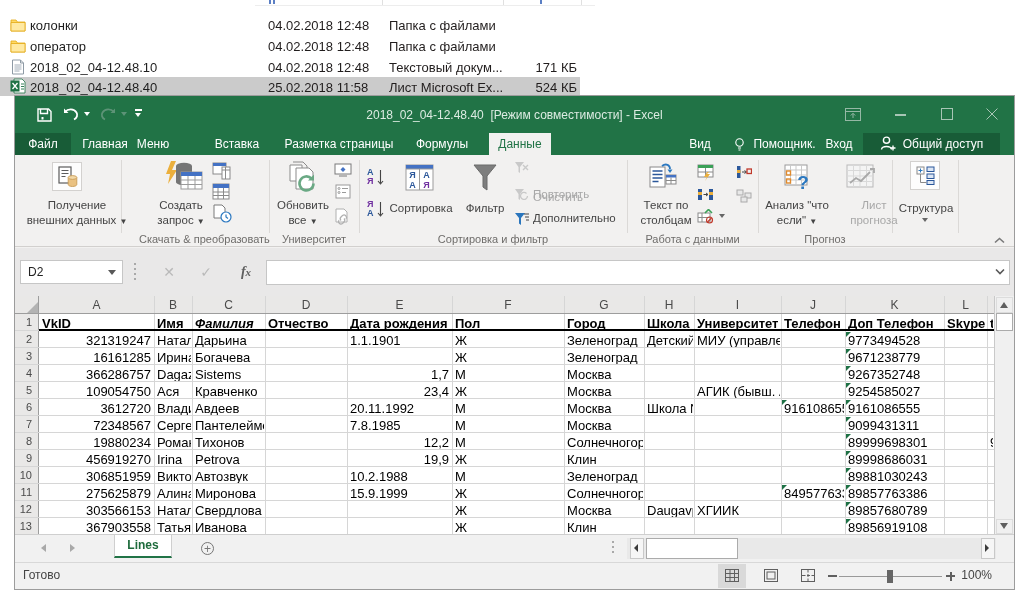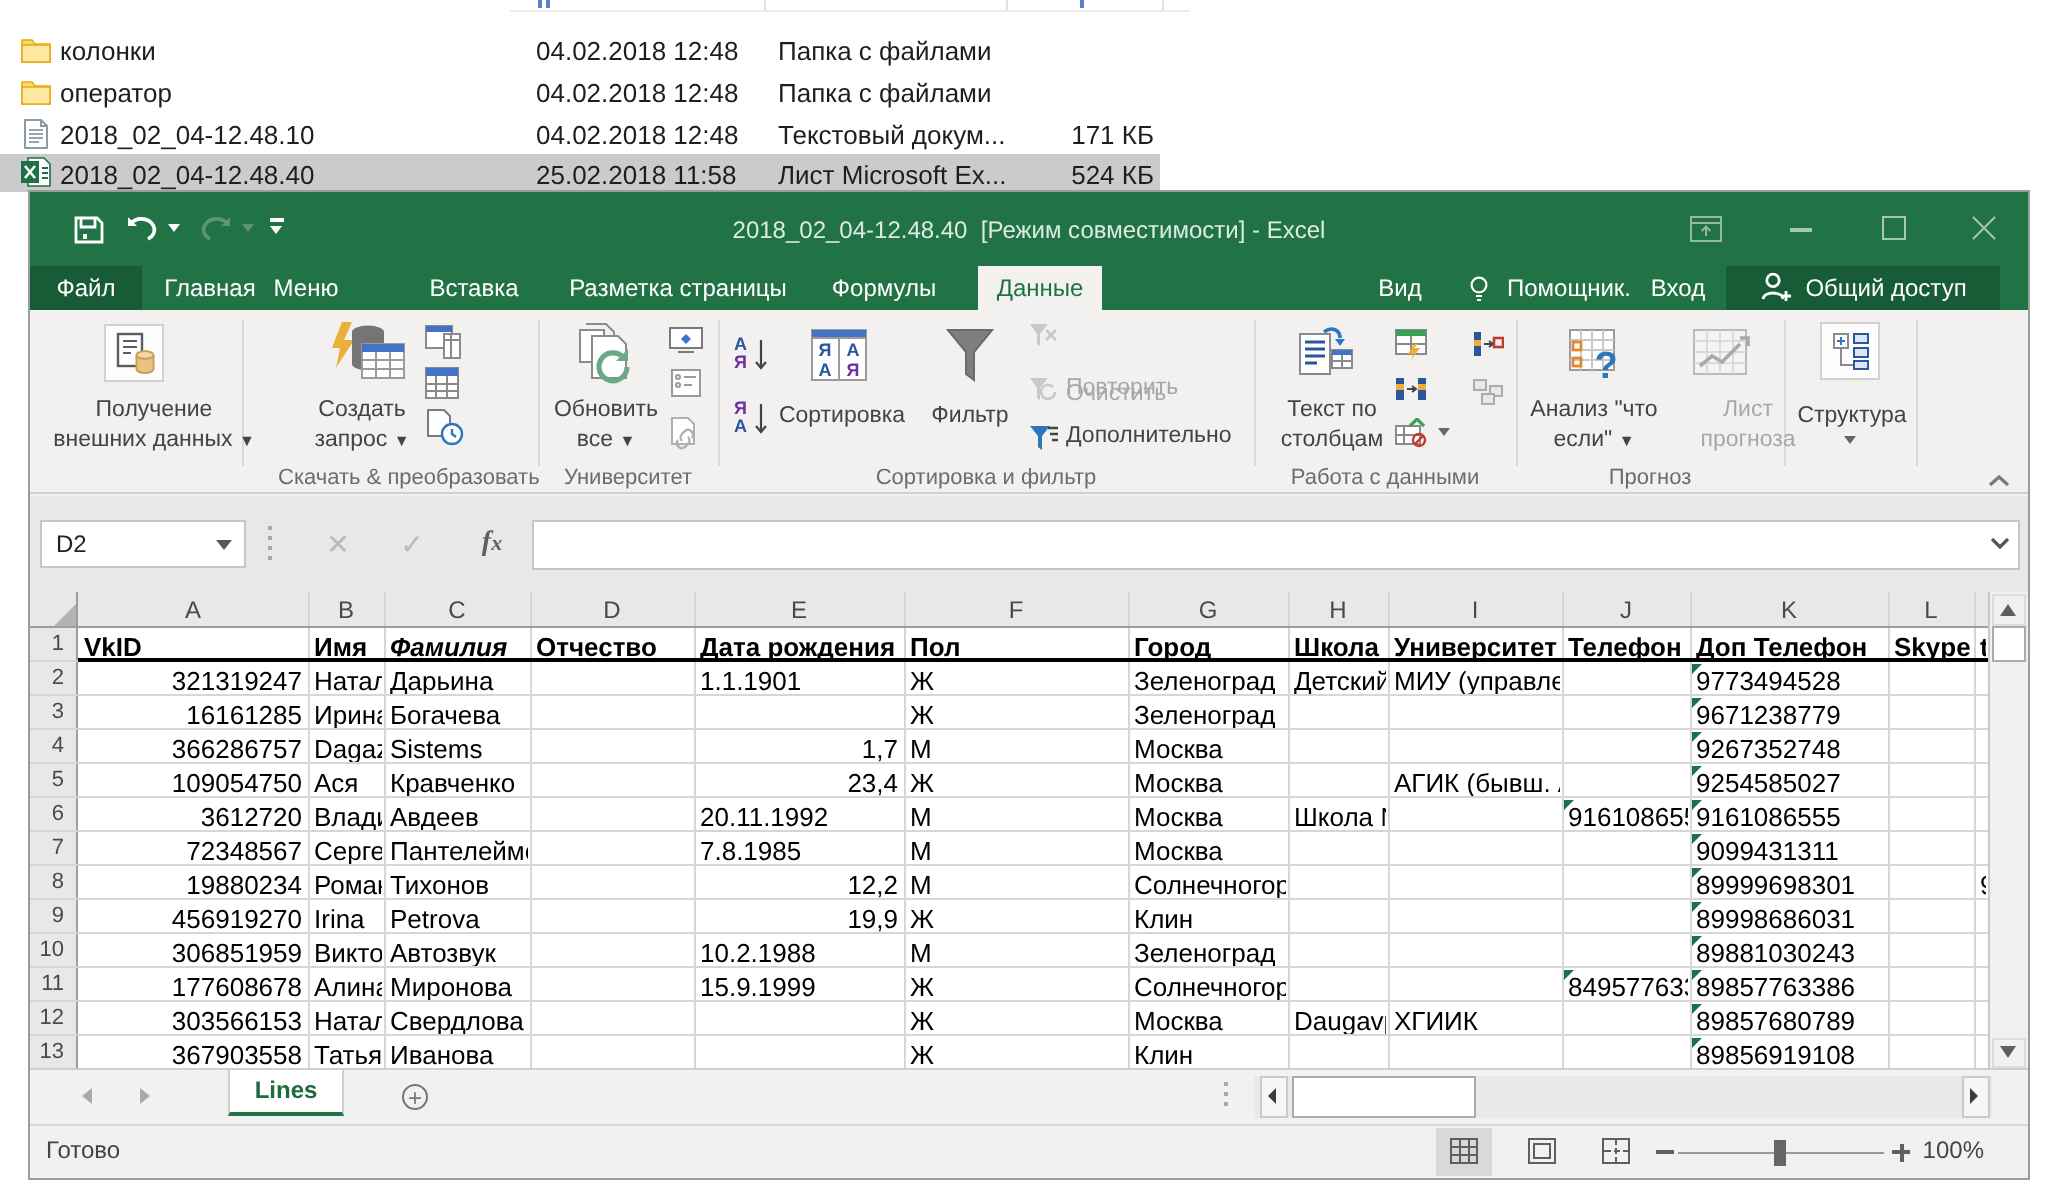--- a/index.html
+++ b/index.html
@@ -490,21 +490,21 @@
 <div class="abs" style="left:831px;top:156px;width:97px;height:14px;font-size:13px;color:#000;white-space:nowrap;overflow:hidden;padding-left:2px;">89998686031</div>
         <div class="abs" style="left:831px;top:155px;width:0;height:0;border-top:5px solid #1e7145;border-right:5px solid transparent;"></div>
 <div class="abs" style="left:25px;top:173px;width:113px;height:14px;font-size:13px;color:#000;white-space:nowrap;overflow:hidden;text-align:right;padding-right:2px;">306851959</div>
 <div class="abs" style="left:140px;top:173px;width:36px;height:14px;font-size:13px;color:#000;white-space:nowrap;overflow:hidden;padding-left:2px;">Виктор</div>
 <div class="abs" style="left:178px;top:173px;width:71px;height:14px;font-size:13px;color:#000;white-space:nowrap;overflow:hidden;padding-left:2px;">Автозвук</div>
 <div class="abs" style="left:333px;top:173px;width:103px;height:14px;font-size:13px;color:#000;white-space:nowrap;overflow:hidden;padding-left:2px;">10.2.1988</div>
 <div class="abs" style="left:438px;top:173px;width:110px;height:14px;font-size:13px;color:#000;white-space:nowrap;overflow:hidden;padding-left:2px;">М</div>
 <div class="abs" style="left:550px;top:173px;width:78px;height:14px;font-size:13px;color:#000;white-space:nowrap;overflow:hidden;padding-left:2px;">Зеленоград</div>
 <div class="abs" style="left:831px;top:173px;width:97px;height:14px;font-size:13px;color:#000;white-space:nowrap;overflow:hidden;padding-left:2px;">89881030243</div>
         <div class="abs" style="left:831px;top:172px;width:0;height:0;border-top:5px solid #1e7145;border-right:5px solid transparent;"></div>
-<div class="abs" style="left:25px;top:190px;width:113px;height:14px;font-size:13px;color:#000;white-space:nowrap;overflow:hidden;text-align:right;padding-right:2px;">177608678</div>
+<div class="abs" style="left:25px;top:190px;width:113px;height:14px;font-size:13px;color:#000;white-space:nowrap;overflow:hidden;text-align:right;padding-right:2px;">275625879</div>
 <div class="abs" style="left:140px;top:190px;width:36px;height:14px;font-size:13px;color:#000;white-space:nowrap;overflow:hidden;padding-left:2px;">Алина</div>
 <div class="abs" style="left:178px;top:190px;width:71px;height:14px;font-size:13px;color:#000;white-space:nowrap;overflow:hidden;padding-left:2px;">Миронова</div>
 <div class="abs" style="left:333px;top:190px;width:103px;height:14px;font-size:13px;color:#000;white-space:nowrap;overflow:hidden;padding-left:2px;">15.9.1999</div>
 <div class="abs" style="left:438px;top:190px;width:110px;height:14px;font-size:13px;color:#000;white-space:nowrap;overflow:hidden;padding-left:2px;">Ж</div>
 <div class="abs" style="left:550px;top:190px;width:78px;height:14px;font-size:13px;color:#000;white-space:nowrap;overflow:hidden;padding-left:2px;">Солнечногорск</div>
 <div class="abs" style="left:767px;top:190px;width:62px;height:14px;font-size:13px;color:#000;white-space:nowrap;overflow:hidden;padding-left:2px;">8495776333</div>
         <div class="abs" style="left:767px;top:189px;width:0;height:0;border-top:5px solid #1e7145;border-right:5px solid transparent;"></div>
 <div class="abs" style="left:831px;top:190px;width:97px;height:14px;font-size:13px;color:#000;white-space:nowrap;overflow:hidden;padding-left:2px;">89857763386</div>
         <div class="abs" style="left:831px;top:189px;width:0;height:0;border-top:5px solid #1e7145;border-right:5px solid transparent;"></div>
 <div class="abs" style="left:25px;top:207px;width:113px;height:14px;font-size:13px;color:#000;white-space:nowrap;overflow:hidden;text-align:right;padding-right:2px;">303566153</div>

